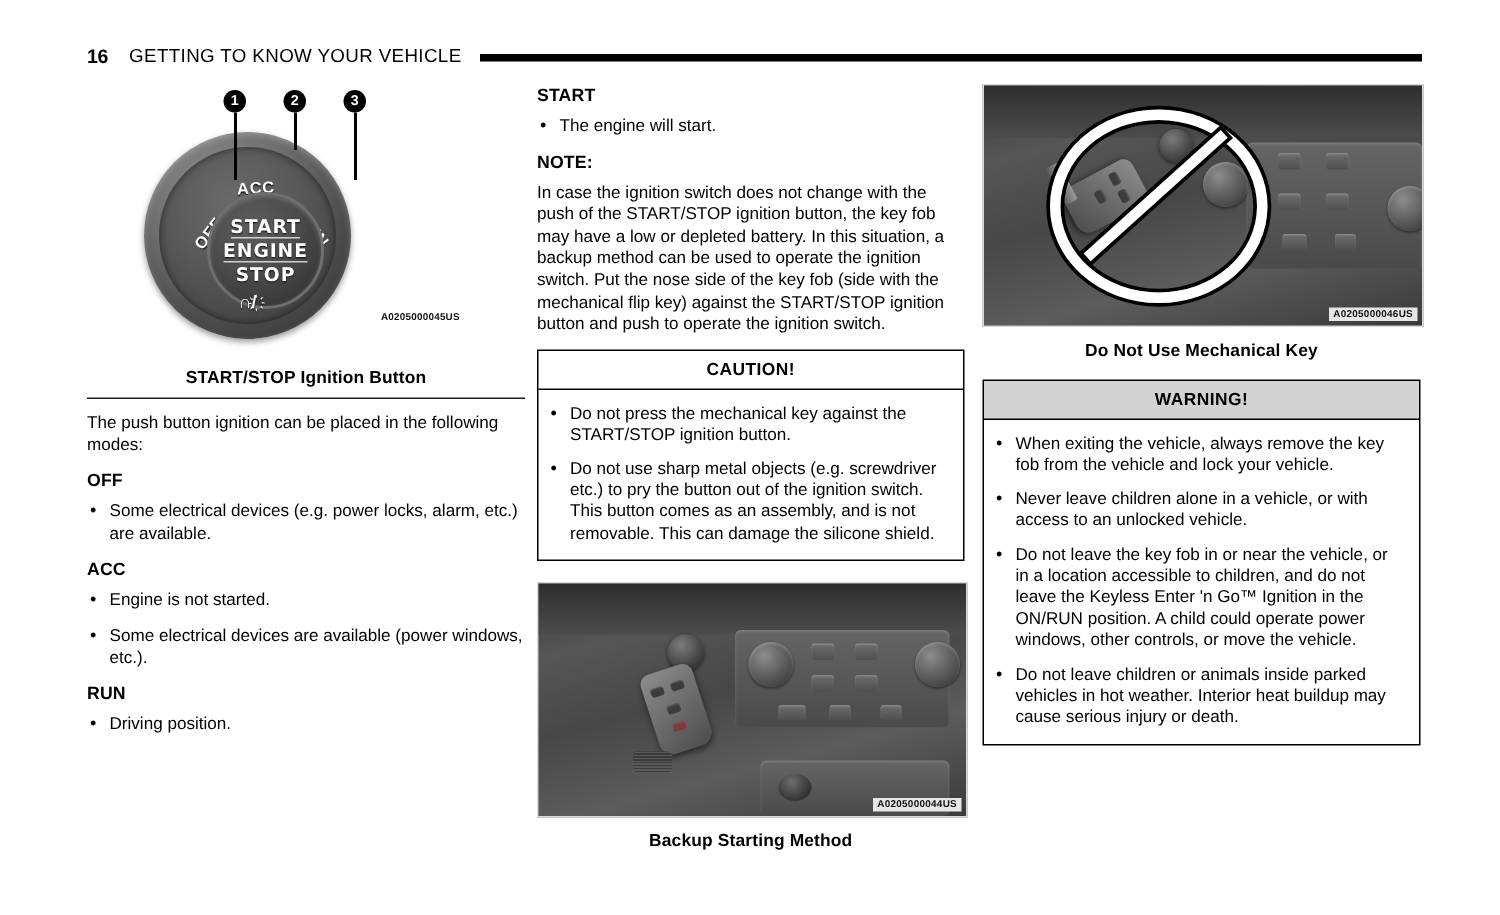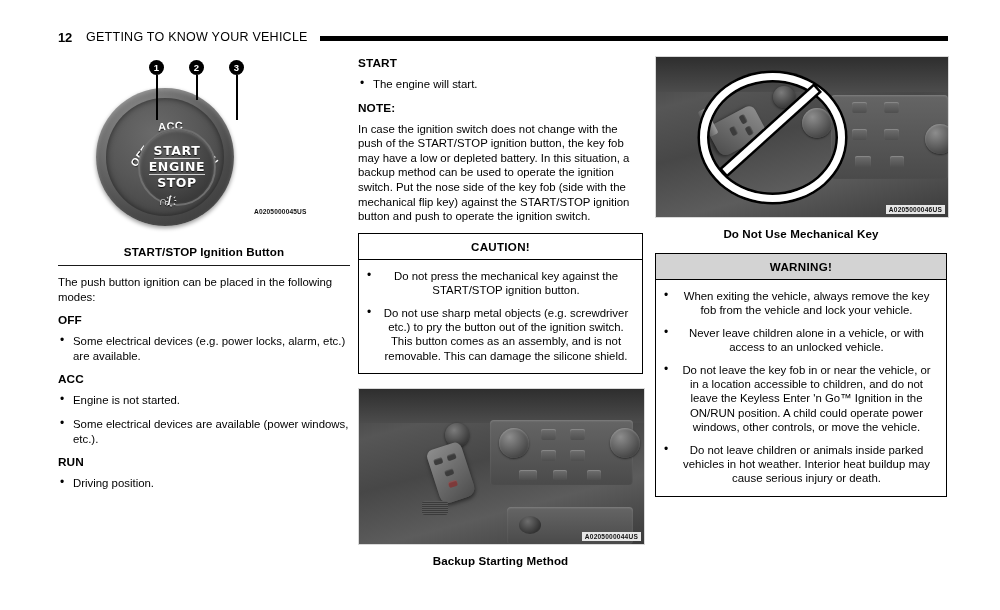--- a/index.html
+++ b/index.html
@@ -228,21 +228,20 @@
     font-weight: bold;
     letter-spacing: 0.3px;
     padding: 6px 0 6px 0;
     border-bottom: 1.2px solid #000;
   }
   .alertbox.warning .ab-head {
     background: #d3d3d3;
   }
   .alertbox .ab-body {
     padding: 9px 10px 2px 6px;
-    text-align: center;
   }
   .alertbox ul.bullets li {
     margin-bottom: 8px;
     line-height: 14.4px;
   }
 
   
   .photo {
     position: relative;
     width: 100%;
@@ -342,21 +341,21 @@
     border-radius: 50%;
     background: radial-gradient(circle at 40% 30%, #6d6d6d, #333 70%);
   }
 </style>
 </head>
 <body>
 
 <div class="page">
 
   <div class="header">
-    <span class="page-number">12</span>
+    <span class="page-number">16</span>
     <span class="header-title">GETTING TO KNOW YOUR VEHICLE</span>
     <span class="header-rule"></span>
   </div>
 
   <div class="col col-left">
 
     <div class="knob-fig">
 
       <div class="callout-num" style="left:91px; top:4px;">1</div>
       <div class="callout-num" style="left:131px; top:4px;">2</div>

